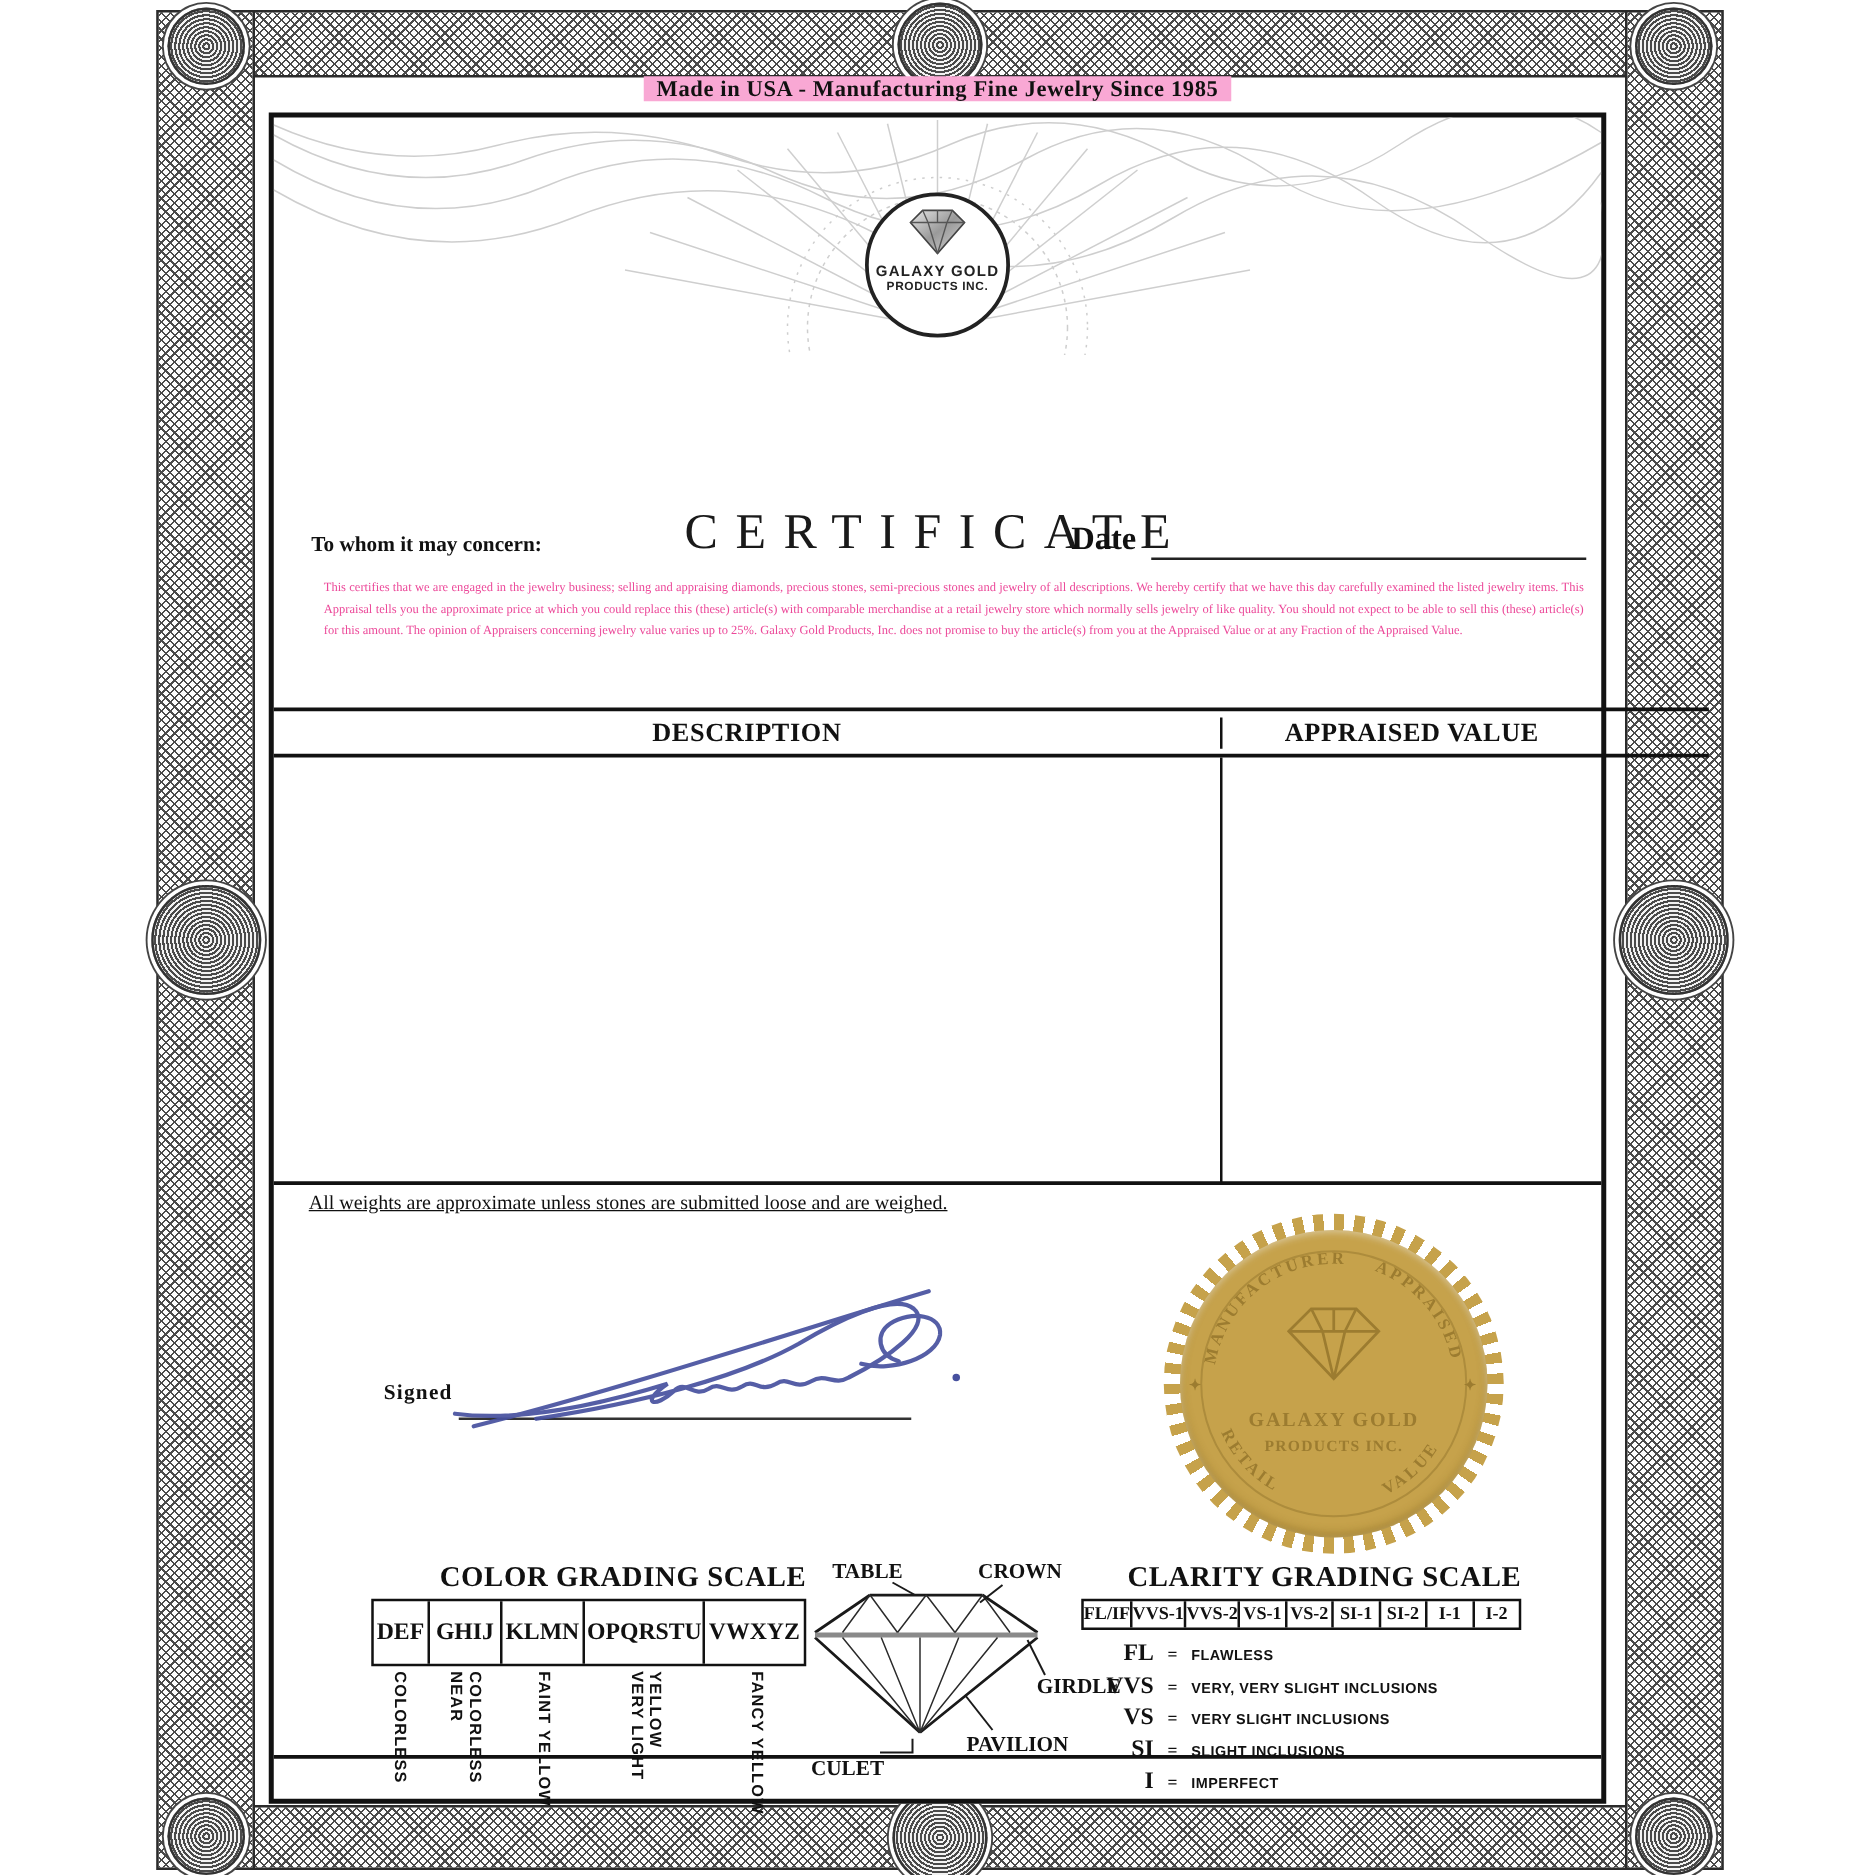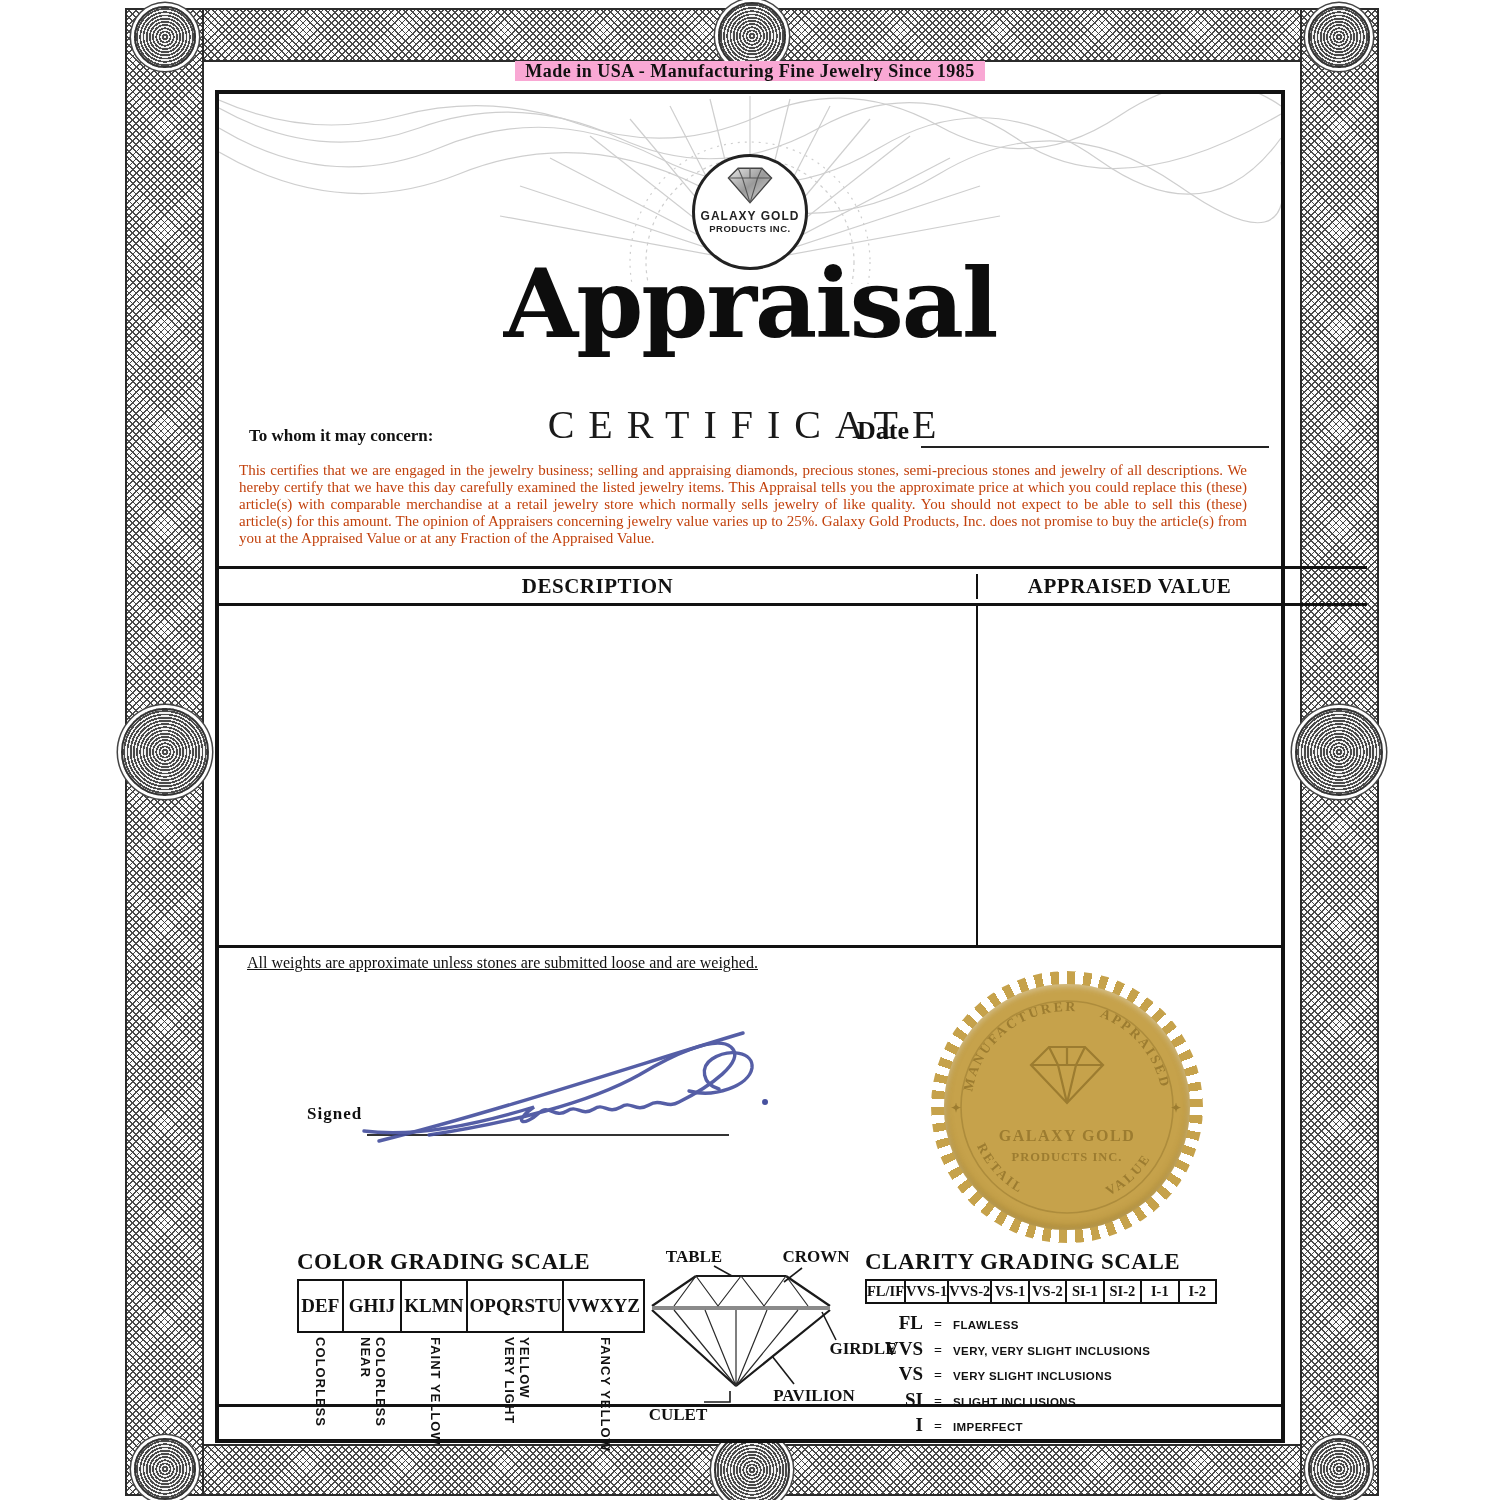--- a/index.html
+++ b/index.html
@@ -37,21 +37,21 @@
   
   .title-main{left:0;top:160px;width:1062px;text-align:center;
       font-family:"DejaVu Serif",serif;font-weight:bold;font-size:96px;line-height:1.05;letter-spacing:-2px;color:#0d0d0d;}
   .title-sub{left:0;top:268px;width:1060px;text-align:center;
       font-size:40px;letter-spacing:14px;color:#1a1a1a;margin-top:39px;}
   
   .salutation{left:30px;top:332px;font-weight:bold;font-size:17px;}
   .date-label{left:638px;top:322px;font-weight:bold;font-size:26px;}
   .date-line{left:702px;top:352px;width:348px;border-bottom:2.5px solid #222;height:0;}
   
-  .bodytext{left:20px;top:368px;width:1008px;font-size:15px;line-height:17px;text-align:justify;color:#c2410c;}
+  .bodytext{left:40px;top:368px;width:1008px;font-size:10px;line-height:17px;text-align:justify;color:#ec4899;}
   
   .appr-table{left:0;top:472px;width:1148px;}
   .t-head{display:flex;border-top:3.5px solid #111;border-bottom:3.5px solid #111;height:34px;align-items:center;}
   .t-body{display:flex;height:342px;}
   .t-col1{width:759px;border-right:2.5px solid #111;box-sizing:border-box;text-align:center;}
   .t-col2{width:303px;text-align:center;box-sizing:border-box;}
   .t-head .t-col1,.t-head .t-col2{font-weight:bold;font-size:21px;letter-spacing:.5px;}
   .t-body .t-col1{height:100%;}
   .t-foot-rule{left:0;top:851px;width:1062px;border-top:3px solid #111;height:0;}
   .weights{left:28px;top:860px;font-size:16px;text-decoration:underline;}
@@ -60,21 +60,21 @@
   .signed-line{left:148px;top:1040px;width:362px;border-bottom:2px solid #333;height:0;}
   .sig-svg{left:130px;top:905px;width:430px;height:150px;}
   
   .seal{left:712px;top:877px;width:272px;height:272px;}
   .seal-burst{position:absolute;inset:0;border-radius:50%;
       background:repeating-conic-gradient(#c6a24b 0deg 3.6deg,#ffffff 3.6deg 7.2deg);}
   .seal-disc{position:absolute;inset:13px;border-radius:50%;background:#c6a24b;
       box-shadow:inset 0 2px 6px rgba(255,255,255,.45), inset 0 -3px 8px rgba(120,90,20,.45);}
   .seal svg{position:absolute;inset:0;}
   
-  .scale-title{font-weight:bold;font-size:23px;letter-spacing:.5px;text-align:left;white-space:nowrap;}
+  .scale-title{font-weight:bold;font-size:23px;letter-spacing:.5px;text-align:right;white-space:nowrap;}
   .color-block{left:78px;top:1155px;width:348px;}
   .grade-row{display:flex;margin-top:4px;border:2px solid #111;}
   .grade-cell{border-right:2px solid #111;font-weight:bold;font-size:19px;text-align:center;
               padding:14px 2px;white-space:nowrap;box-sizing:border-box;}
   .grade-cell:last-child{border-right:none;}
   .c0{width:13%;} .c1{width:17%;} .c2{width:19%;} .c3{width:28%;} .c4{width:23%;}
   .vlabel-row{display:flex;margin-top:4px;}
   .vlabel-cell{display:flex;justify-content:center;}
   .vlabel{writing-mode:vertical-lr;font-family:"Liberation Sans",sans-serif;font-weight:bold;
           font-size:13px;letter-spacing:1px;line-height:1.15;height:128px;}
@@ -155,21 +155,20 @@
           <path d="M10 24 L28 6 L72 6 L90 24 L50 70 Z"></path>
         </g>
         <g stroke="#555" stroke-width="2" fill="none">
           <path d="M10 24 L90 24 M28 6 L36 24 M72 6 L64 24 M50 6 L50 24 M36 24 L50 70 M64 24 L50 70"></path>
         </g>
       </svg>
       <div class="logo-l1">GALAXY GOLD</div>
       <div class="logo-l2">PRODUCTS INC.</div>
     </div>
 
-    <div class="abs title-main">Appraisal</div>
     <div class="abs title-sub">CERTIFICATE</div>
 
     <div class="abs salutation">To whom it may concern:</div>
     <div class="abs date-label">Date</div>
     <div class="abs date-line"></div>
 
     <div class="abs bodytext">This certifies that we are engaged in the jewelry business; selling and appraising diamonds, precious stones, semi-precious stones and jewelry of all descriptions. We hereby certify that we have this day carefully examined the listed jewelry items. This Appraisal tells you the approximate price at which you could replace this (these) article(s) with comparable merchandise at a retail jewelry store which normally sells jewelry of like quality. You should not expect to be able to sell this (these) article(s) for this amount. The opinion of Appraisers concerning jewelry value varies up to 25%. Galaxy Gold Products, Inc. does not promise to buy the article(s) from you at the Appraised Value or at any Fraction of the Appraised Value.</div>
 
     <div class="abs appr-table">
       <div class="t-head">

